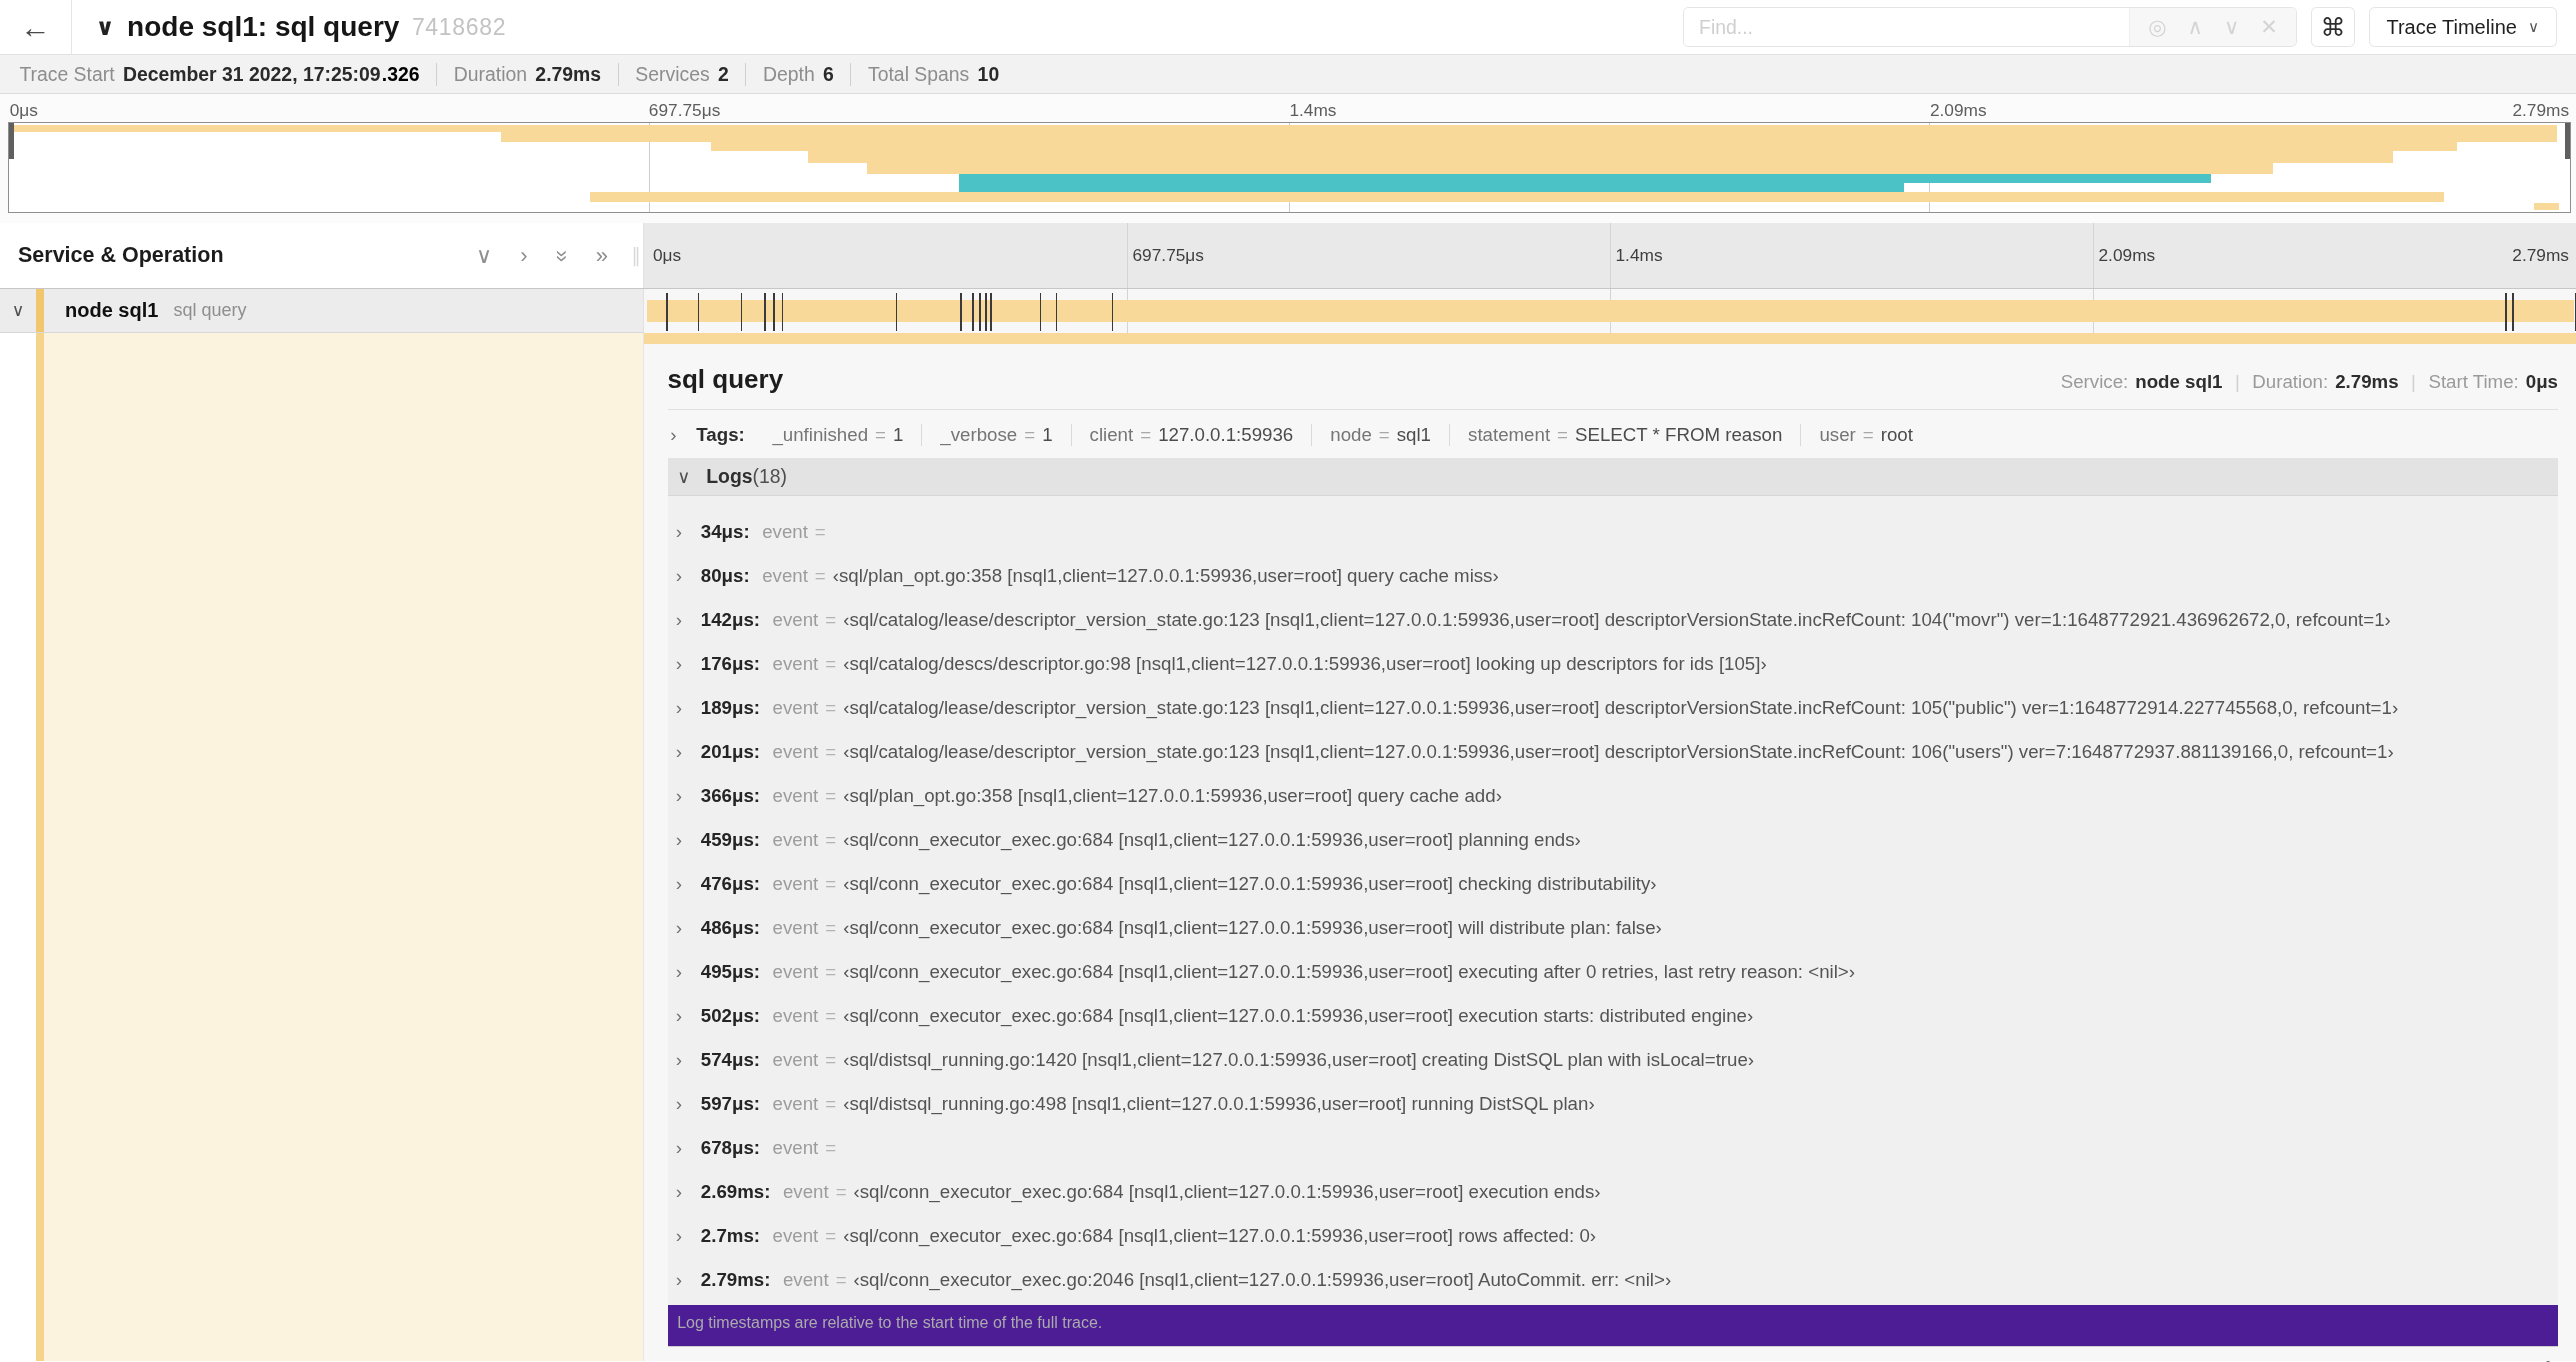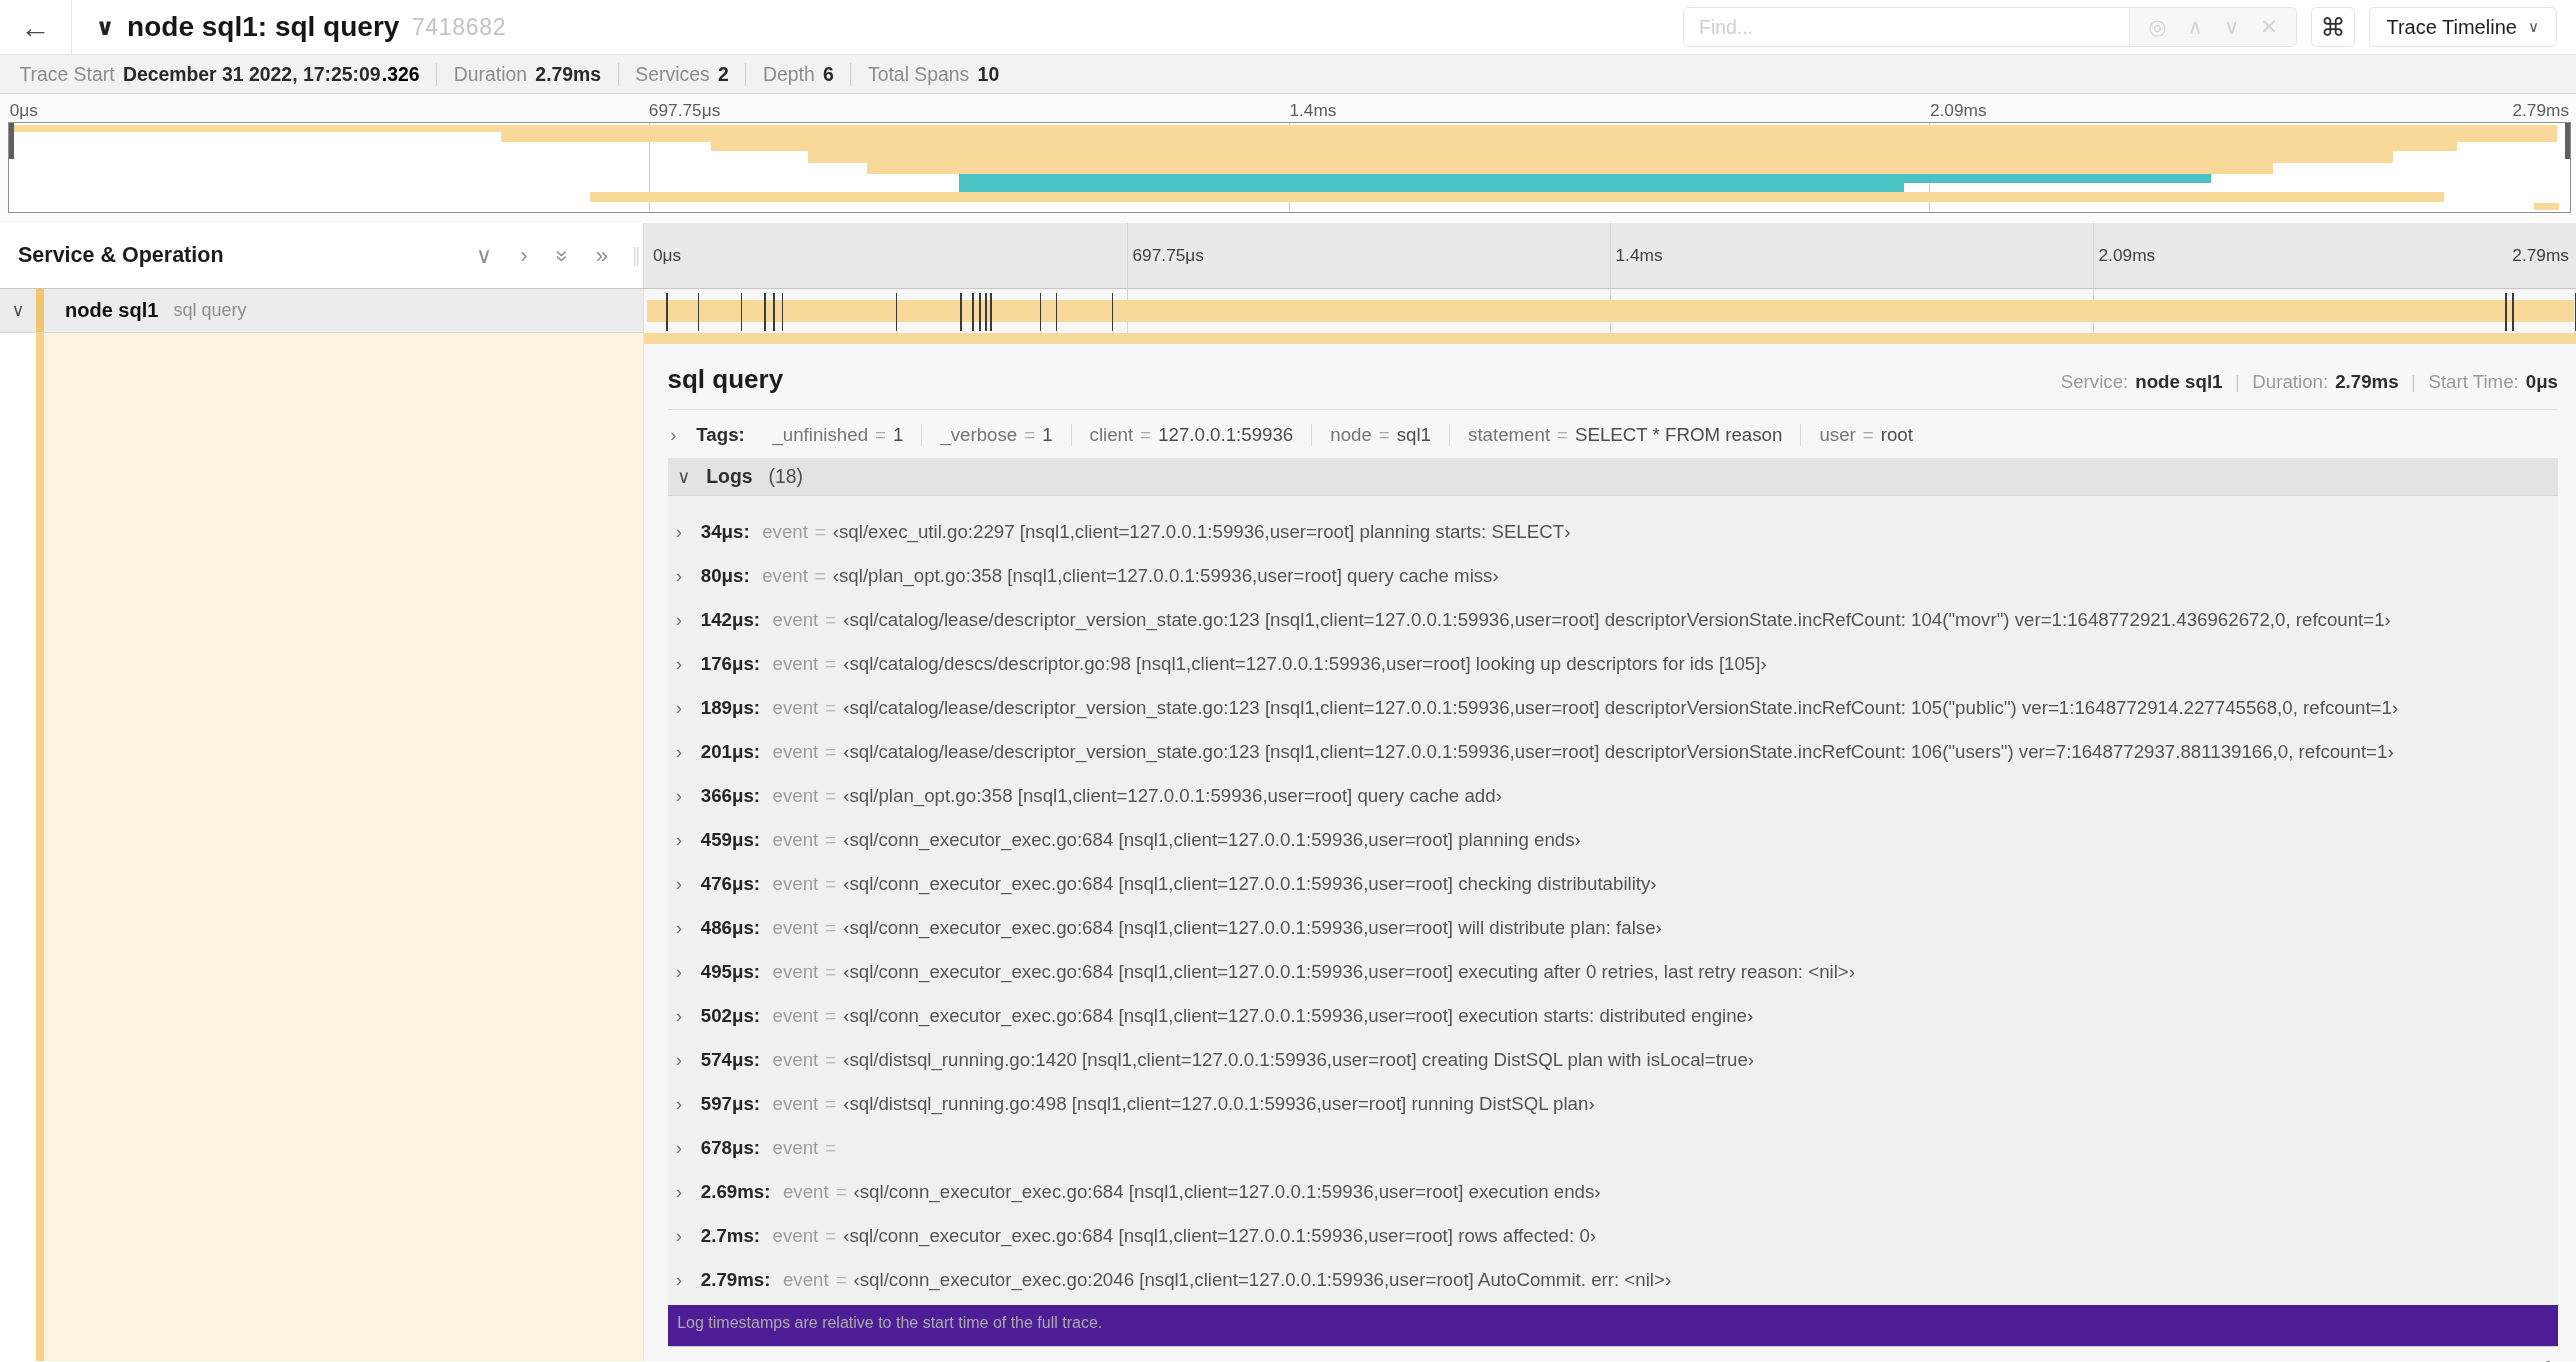--- a/index.html
+++ b/index.html
@@ -97,21 +97,21 @@
   .tag { padding: 0 18px; border-right: 0.7px solid #dadada; color:#757575; }
   .tag:last-child { border-right:none; }
   .tag .teq { margin: 0 7px; color:#a8a8a8; }
   .tag .tval { color:#4c4c4c; }
 
   .logs-block { display:flex; flex-direction:column; }
   .logs-header { height: 38px; background:#e3e3e3; display:flex; align-items:center; padding-left: 9.7px;
     font-size: 19.4px; cursor:pointer; border-bottom: 0.7px solid #d6d6d6; }
   .lh-chevron { width: 29px; color:#4f4f4f; font-size: 18px; }
   .lh-label { font-weight: bold; color:#2f2f2f; }
-  .lh-count { color:#4f4f4f; margin-left: 16px; }
+  .lh-count { color:#4f4f4f; margin-left: 0; }
   .logs-list { background:#f0f0f0; padding: 14px 0 2.8px 8.3px; }
   .log-row { height: 44px; display:flex; align-items:center; font-size: 18.7px; white-space:nowrap;
     overflow:hidden; cursor:pointer; }
   .lr-chevron { width: 25px; color:#6f6f6f; flex:none; }
   .lr-time { font-weight:bold; color:#252525; margin-right: 12.5px; flex:none; }
   .lr-key { color:#9c9c9c; flex:none; }
   .lr-eq { color:#b3b3b3; margin: 0 7px; flex:none; }
   .lr-val { color:#545454; }
   .logs-note { background:#4c1d95; font-size: 16px; color:#ababab; padding: 9.7px 0 14px 9.7px;
     border-bottom: 1.4px solid #cfcfcf; }
@@ -303,21 +303,20 @@
           <span class="lh-chevron">∨</span>
           <span class="lh-label">Logs</span>
           <span class="lh-count">(18)</span>
         </div>
         <div class="logs-list">
             <div class="log-row">
               <span class="lr-chevron">›</span>
               <span class="lr-time">34μs:</span>
               <span class="lr-key">event</span>
               <span class="lr-eq">=</span>
-              <span class="lr-val">‹sql/exec_util.go:2297 [nsql1,client=127.0.0.1:59936,user=root] planning starts: SELECT›</span>
             </div>
             <div class="log-row">
               <span class="lr-chevron">›</span>
               <span class="lr-time">80μs:</span>
               <span class="lr-key">event</span>
               <span class="lr-eq">=</span>
               <span class="lr-val">‹sql/plan_opt.go:358 [nsql1,client=127.0.0.1:59936,user=root] query cache miss›</span>
             </div>
             <div class="log-row">
               <span class="lr-chevron">›</span>

